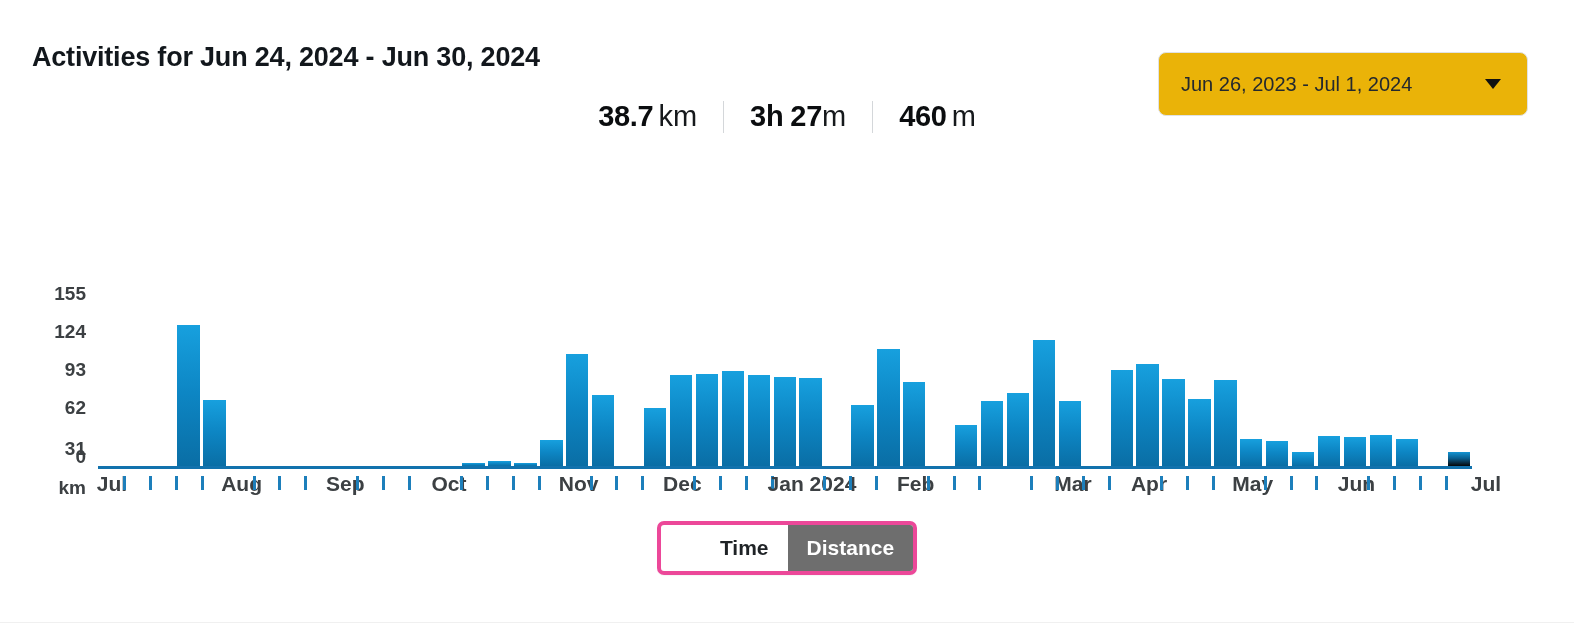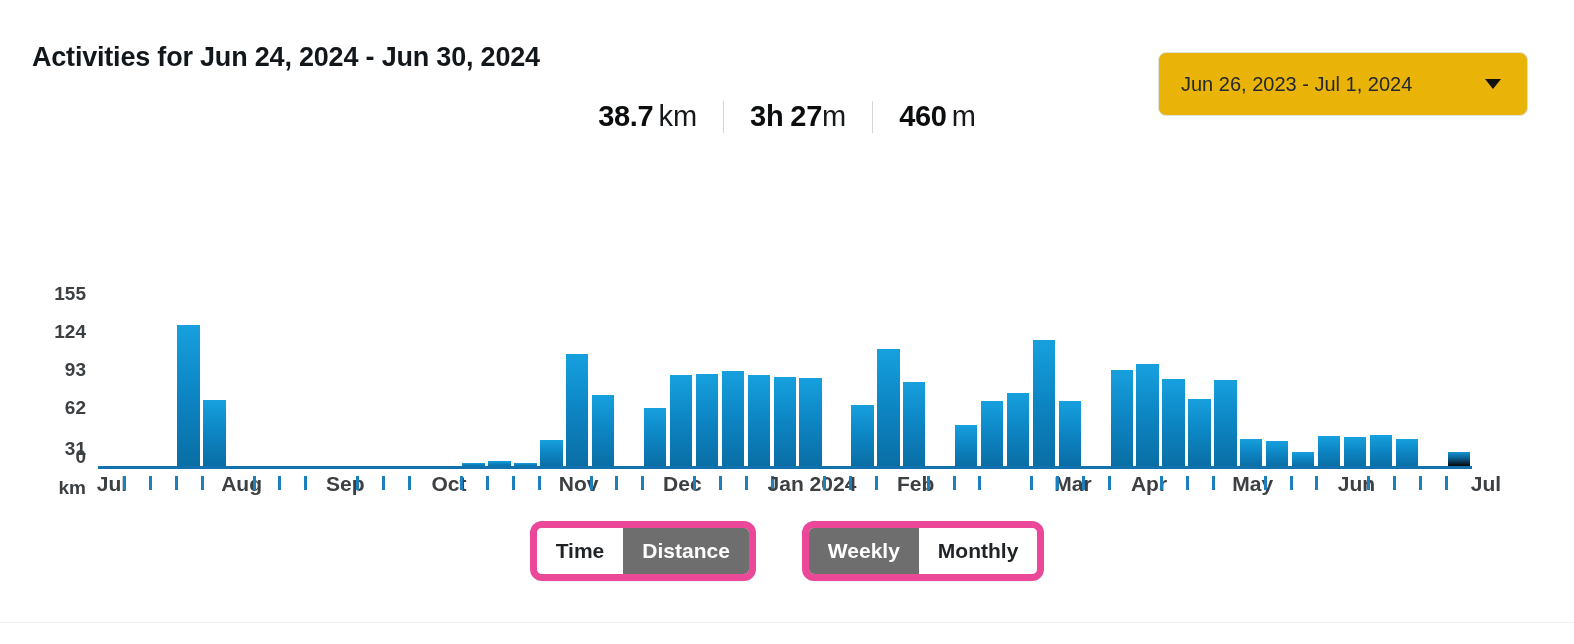--- a/index.html
+++ b/index.html
@@ -195,26 +195,27 @@
     left: 0;
     top: 521px;
     width: 1574px;
     display: flex;
     justify-content: center;
     align-items: flex-start;
     gap: 46px;
   }
   .seg-group {
     display: inline-flex;
-    border: 7px solid #ec4899;
-    border-radius: 12px;
+    border: 4px solid #ec4899;
+    border-radius: 7px;
     background: #ffffff;
     overflow: hidden;
     height: 46px;
     box-shadow: 0 1px 1px rgba(0,0,0,0.04);
+    padding-left: 40px;
   }
   .seg {
     display: flex;
     align-items: center;
     justify-content: center;
     padding: 0 19px;
     font-size: 21px;
     font-weight: bold;
     color: #1f2326;
     background: #fff;
@@ -376,19 +377,15 @@
       <div class="x-tick" style="left: 1348.08px;"></div>
       <div class="x-month" style="left: 1388px;">Jul</div>
     </div>
 </div>
 
 <div class="toggles">
   <div class="seg-group" id="metric-group">
       <button class="seg">Time</button>
       <button class="seg active">Distance</button>
     </div>
-  <div class="seg-group" id="interval-group">
-      <button class="seg active">Weekly</button>
-      <button class="seg">Monthly</button>
-    </div>
 </div>
 
 <div class="bottom-strip"></div>
 
 </body></html>

